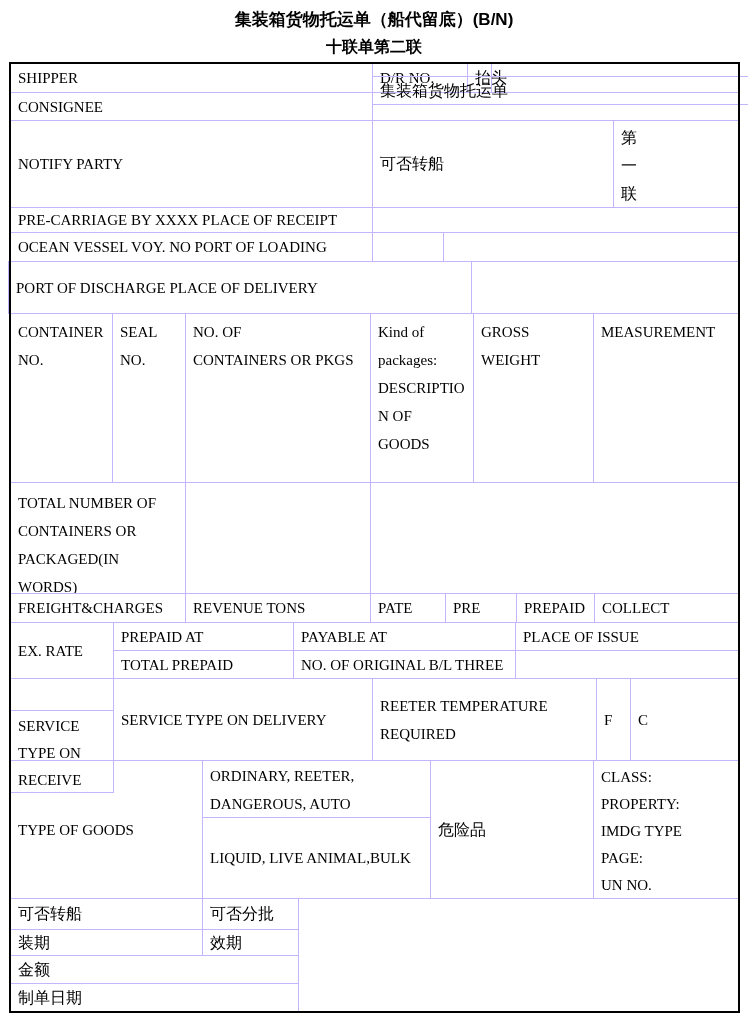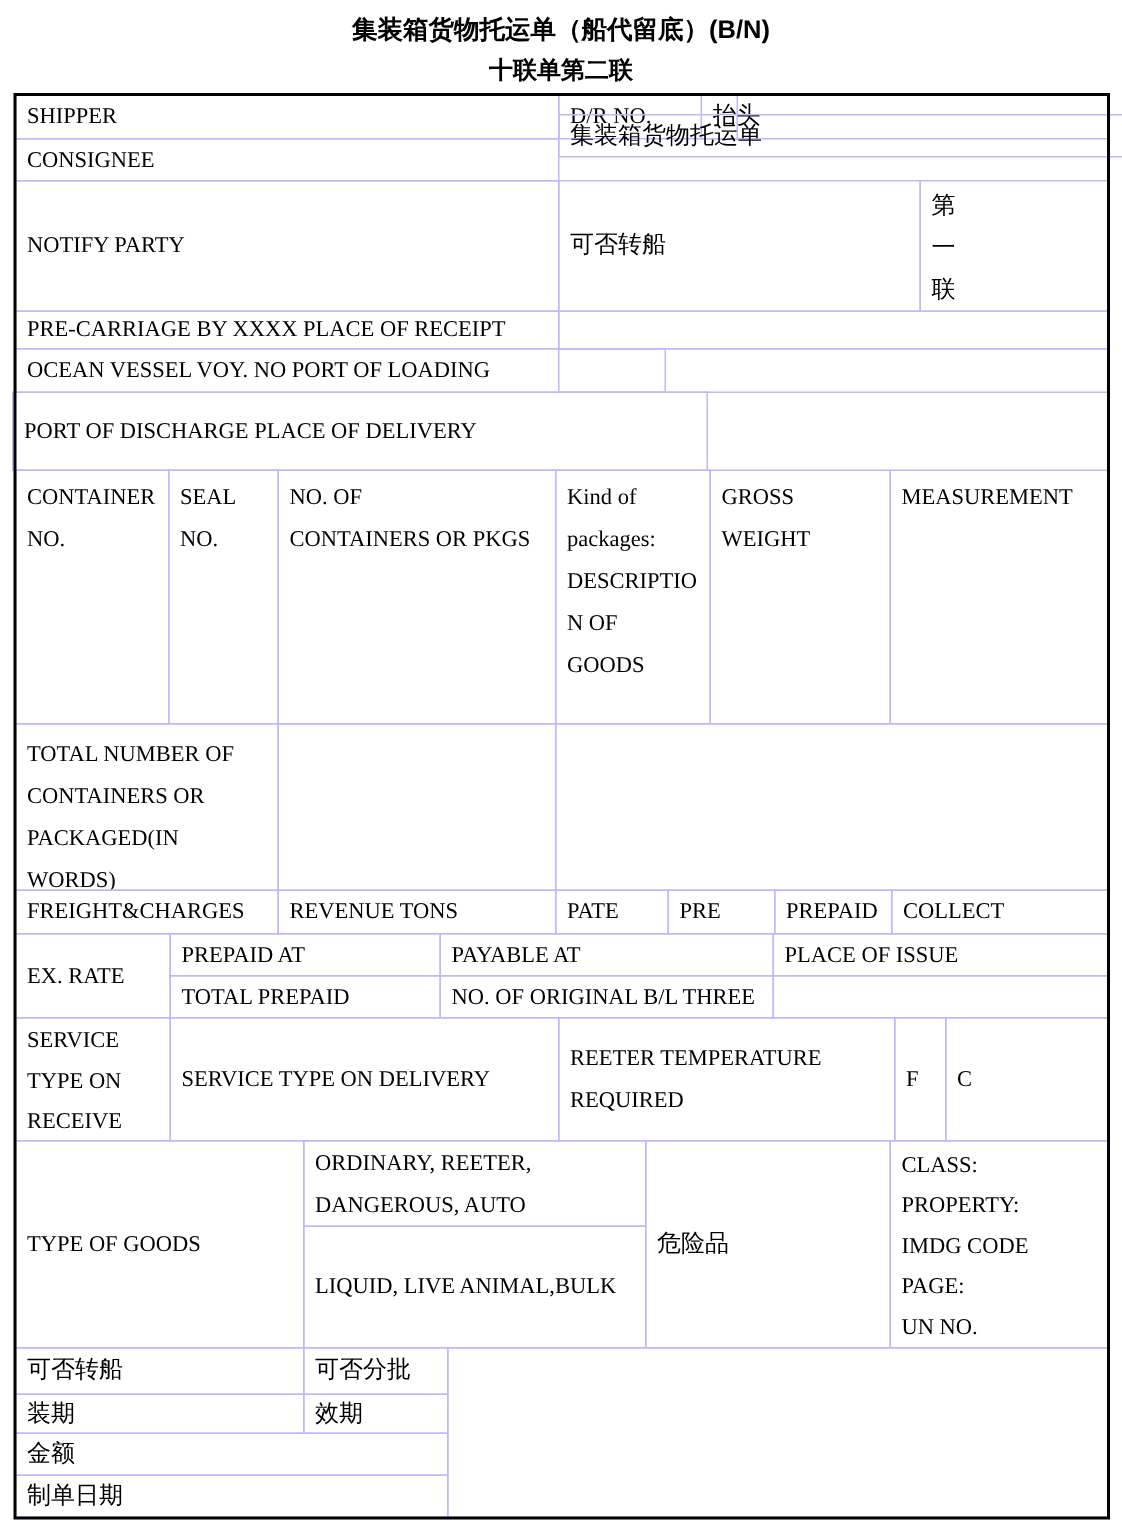--- a/index.html
+++ b/index.html
@@ -10,21 +10,21 @@
   .doc-subtitle{position:absolute;left:0;top:37px;width:748px;text-align:center;
              font-family:Liberation Sans, sans-serif;font-weight:bold;font-size:16px;}
   .frame{position:absolute;left:9px;top:62px;width:731px;height:951px;
          border:2px solid #000;box-sizing:border-box;pointer-events:none;}
   .cell{position:absolute;box-sizing:border-box;border:1px solid #c4b5fd;
         font-size:15px;line-height:28px;padding:0 4px 0 7px;
         white-space:pre-line;overflow:hidden;}
   .vc{display:flex;align-items:center;}
   .tp{padding-top:4px;}
   .lh26{line-height:26px;padding-top:2px;}
-  .lh27{line-height:27px;padding-top:2px;}
+  .lh27{line-height:27px;padding-top:2px;margin-top:32px;}
   .cls{line-height:27px;padding-top:3px;}
   .tw{padding-top:6px;}
   .cn{font-family:"Liberation Sans", sans-serif;font-size:16px;}
 </style>
 </head>
 <body>
 
 <div class="page">
 
   <div class="doc-title">集装箱货物托运单（船代留底）(B/N)</div>
@@ -97,21 +97,21 @@
   <div class="cell vc" style="left:596px;top:678px;width:35px;height:83px">F</div>
   <div class="cell vc" style="left:630px;top:678px;width:109px;height:83px">C</div>
 
   <div class="cell vc" style="left:10px;top:760px;width:193px;height:139px">TYPE OF GOODS</div>
   <div class="cell" style="left:202px;top:760px;width:229px;height:58px;line-height:28px;padding-top:1px">ORDINARY, REETER,
 DANGEROUS, AUTO</div>
   <div class="cell vc" style="left:202px;top:817px;width:229px;height:82px">LIQUID, LIVE ANIMAL,BULK</div>
   <div class="cell vc cn" style="left:430px;top:760px;width:164px;height:139px">危险品</div>
   <div class="cell cls" style="left:593px;top:760px;width:146px;height:139px">CLASS:
 PROPERTY:
-IMDG CODE
+IMDG TYPE
 PAGE:
 UN NO.</div>
 
   <div class="cell vc cn" style="left:10px;top:898px;width:193px;height:32px">可否转船</div>
   <div class="cell vc cn" style="left:202px;top:898px;width:97px;height:32px">可否分批</div>
   <div class="cell" style="left:298px;top:898px;width:441px;height:114px"></div>
   <div class="cell vc cn" style="left:10px;top:929px;width:193px;height:27px">装期</div>
   <div class="cell vc cn" style="left:202px;top:929px;width:97px;height:27px">效期</div>
   <div class="cell vc cn" style="left:10px;top:955px;width:289px;height:29px">金额</div>
   <div class="cell vc cn" style="left:10px;top:983px;width:289px;height:29px">制单日期</div>

